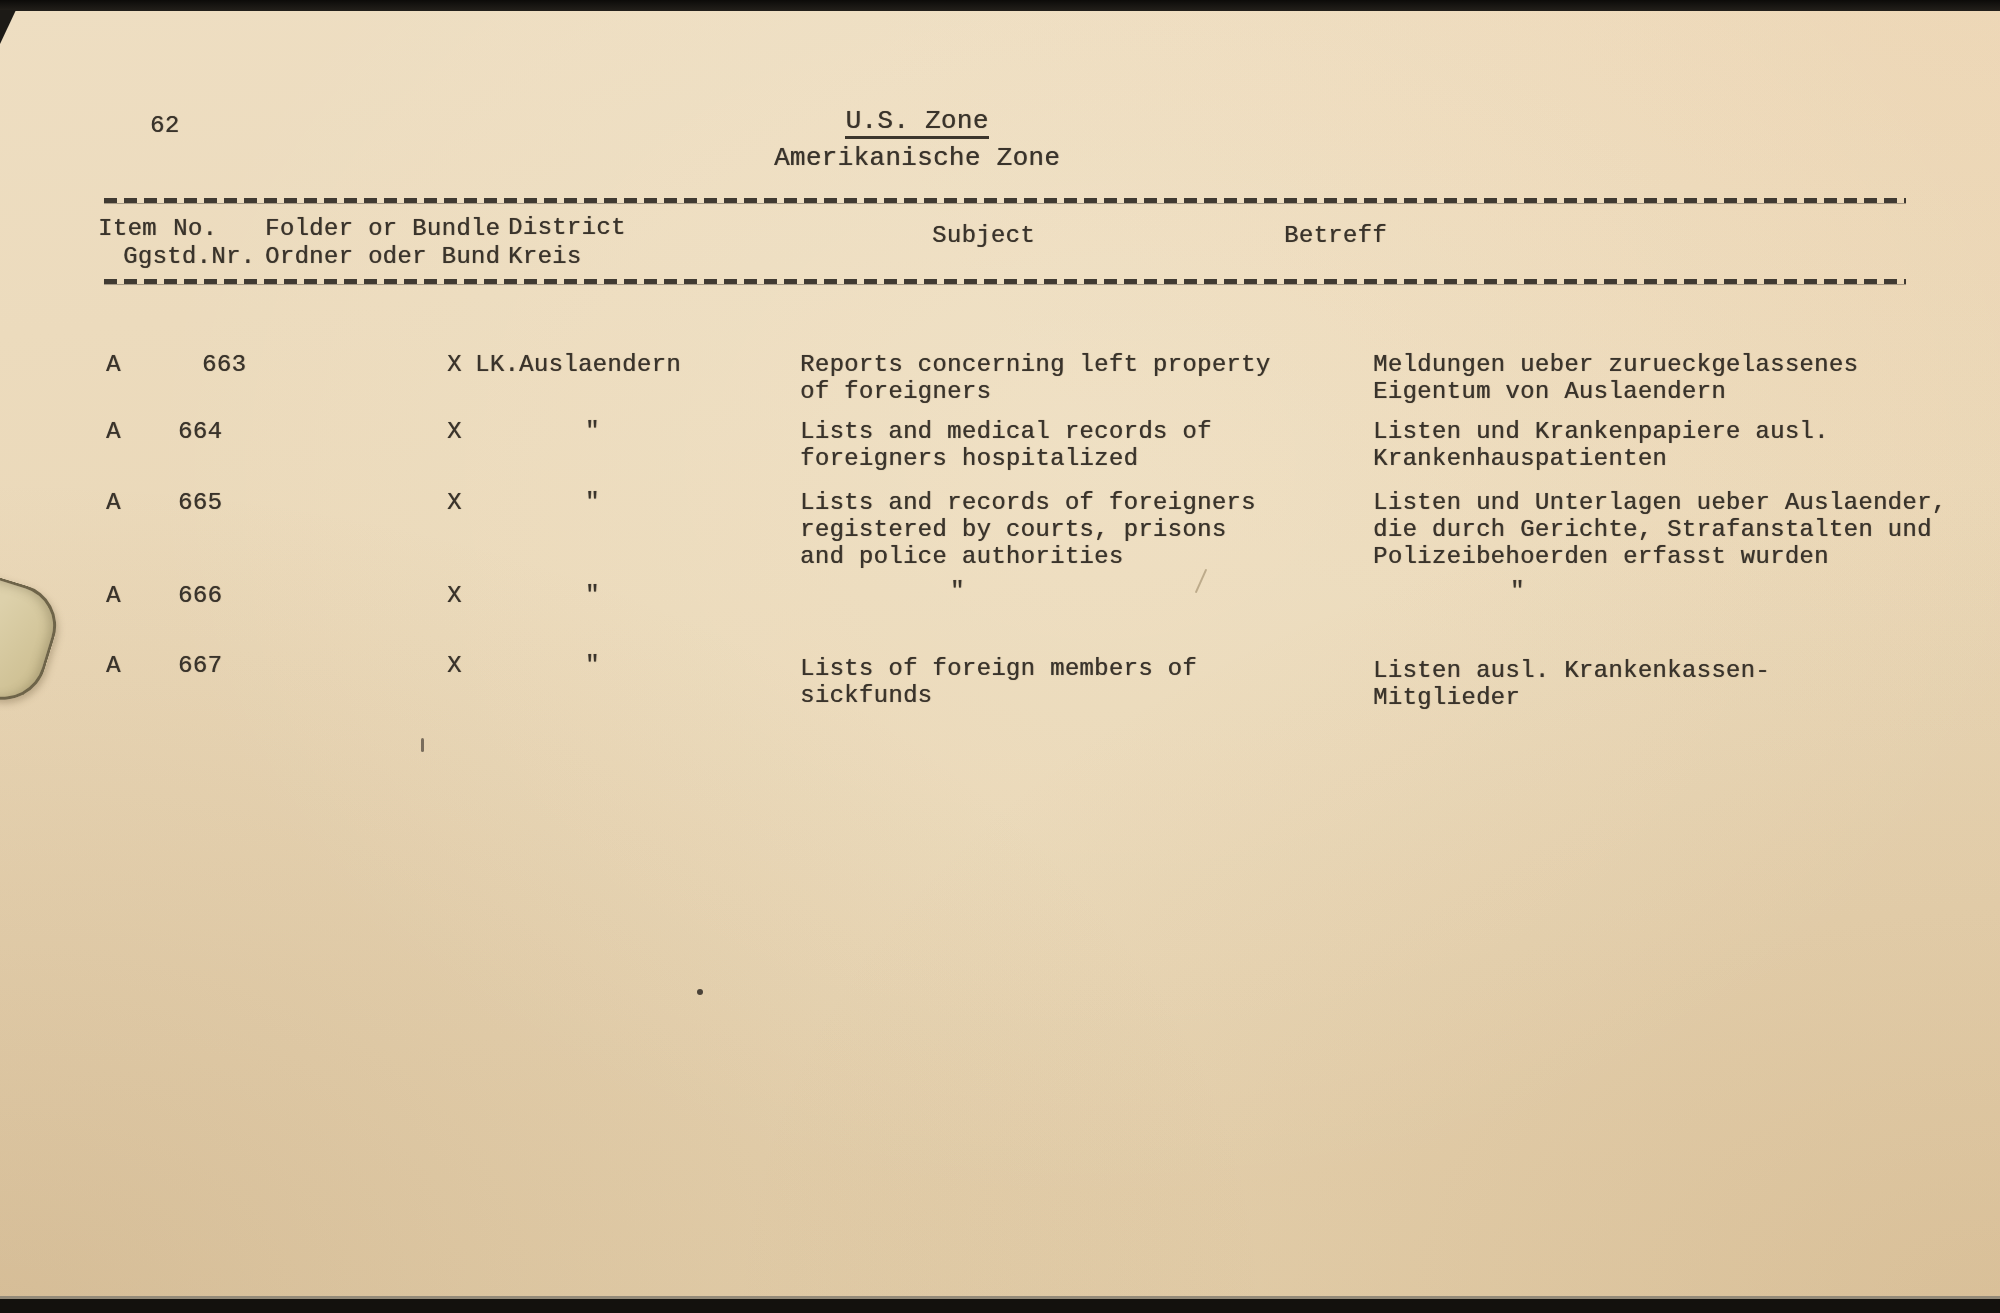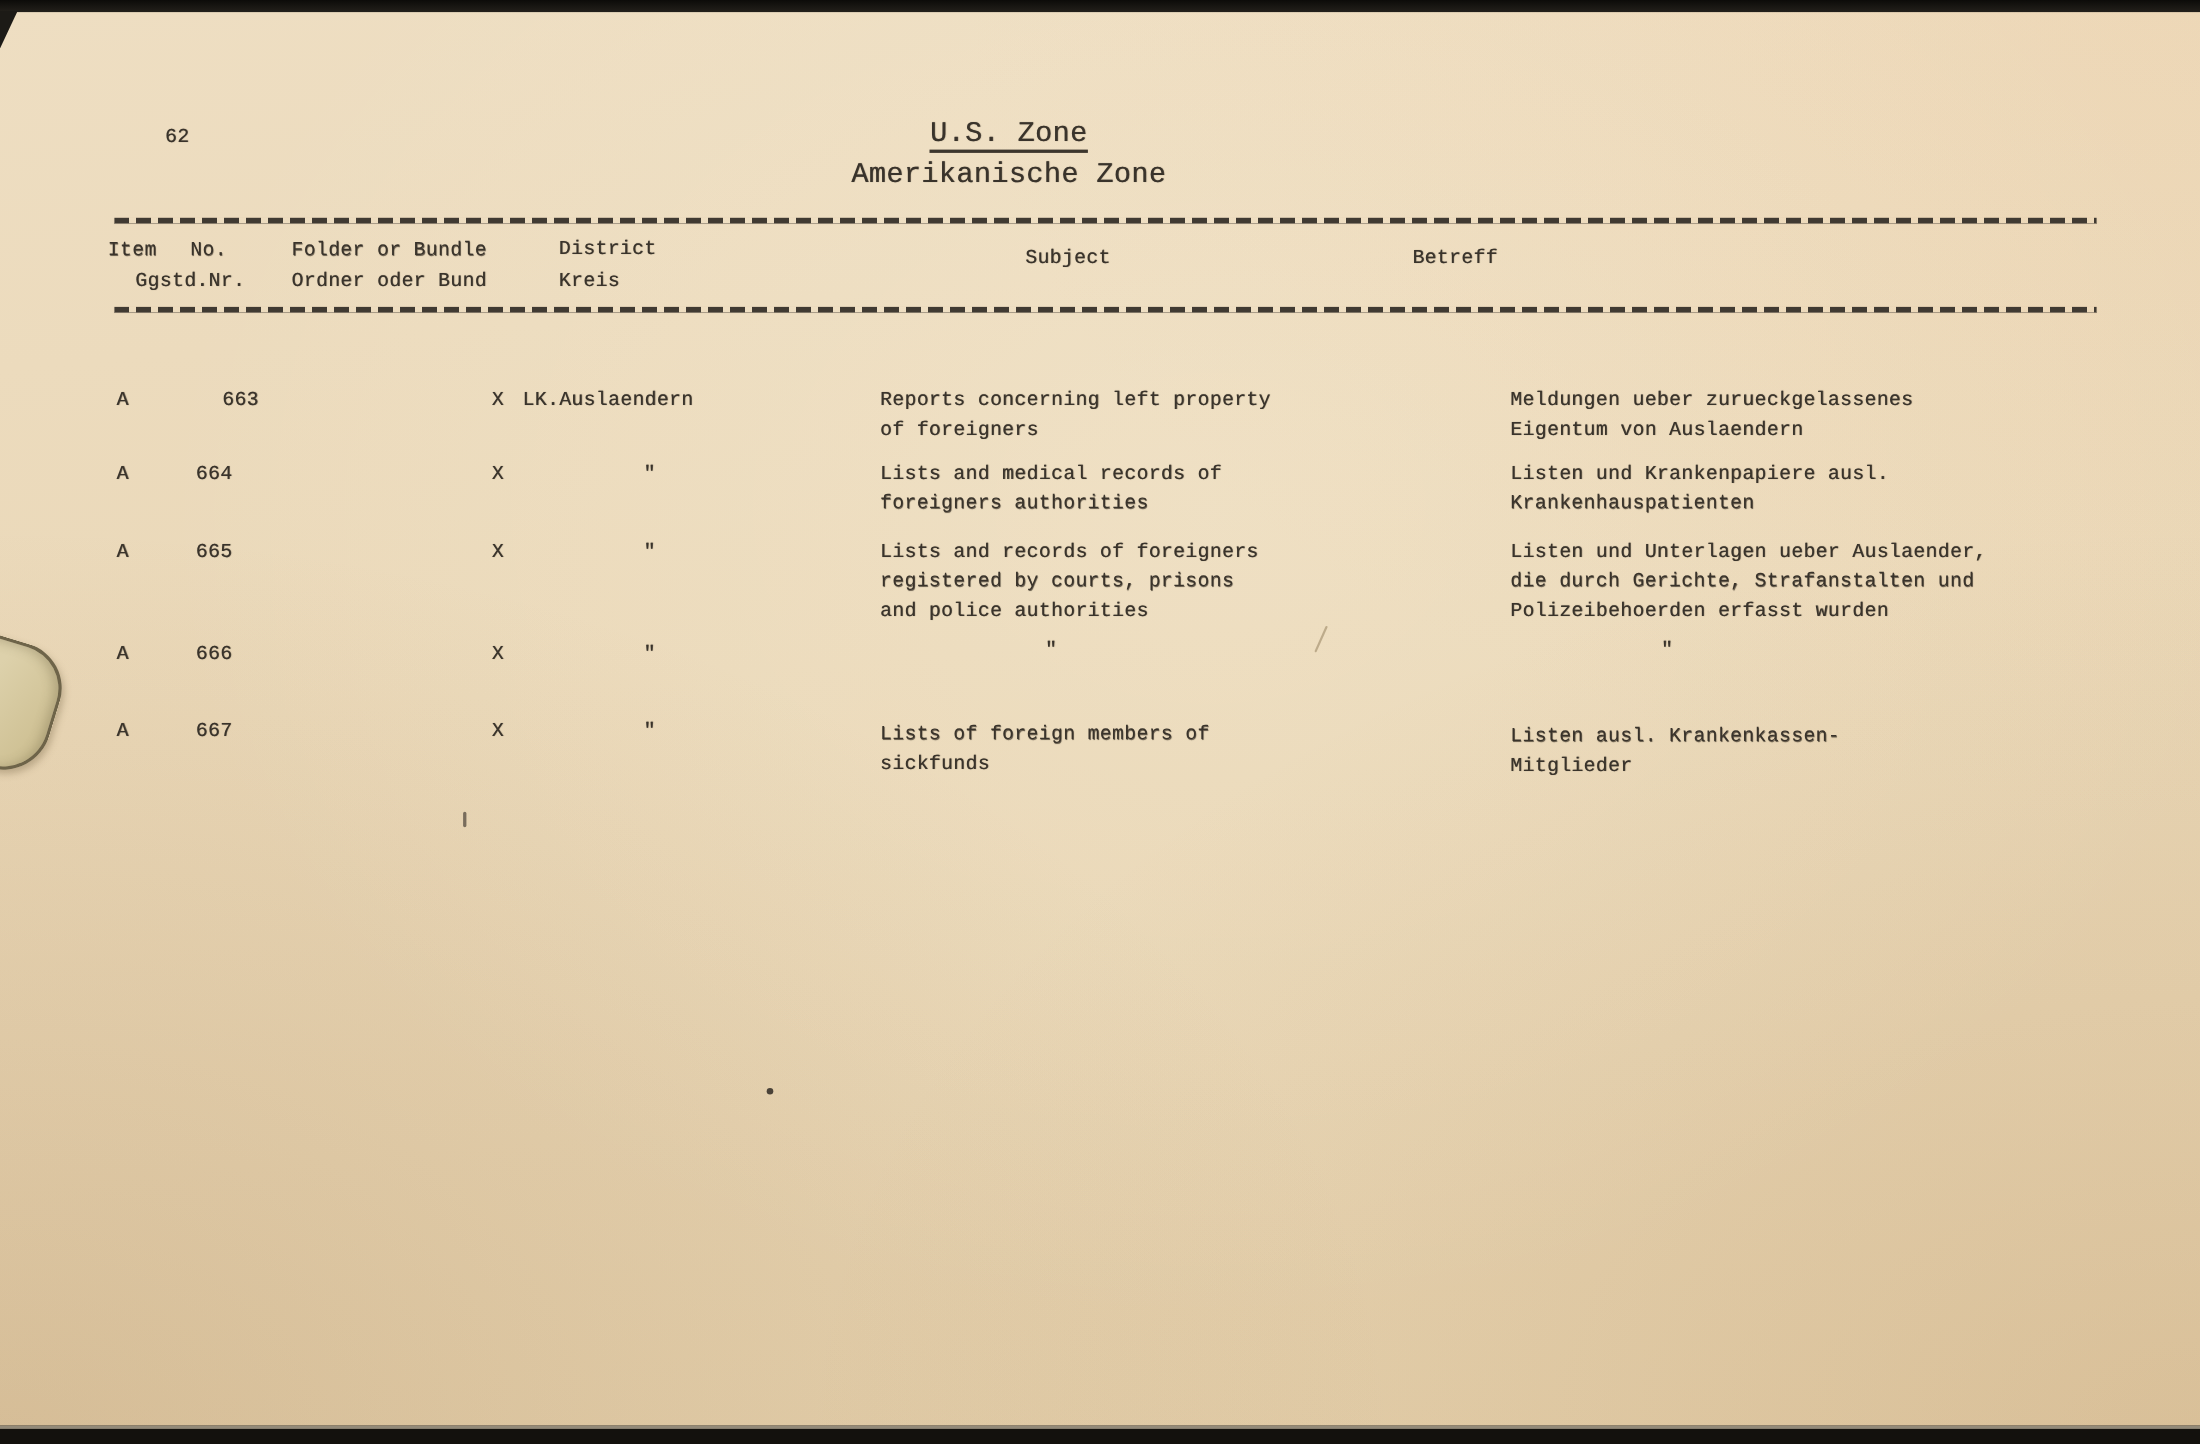--- a/index.html
+++ b/index.html
@@ -11,21 +11,21 @@
     color:#39332b;
     background:
       radial-gradient(ellipse at 55% 35%, rgba(255,248,230,0.22), transparent 62%),
       radial-gradient(ellipse at 100% 0%, rgba(240,190,140,0.16), transparent 40%),
       radial-gradient(ellipse at 0% 100%, rgba(150,105,55,0.20), transparent 45%),
       radial-gradient(ellipse at 100% 100%, rgba(165,115,60,0.18), transparent 45%),
       linear-gradient(175deg,#eedec2 0%, #ead8b8 45%, #e4d0ac 100%);
   }
   .txt{
     position:absolute;
-    font-size:18px;
+    font-size:24px;
     line-height:27px;
     letter-spacing:0.3px;
     white-space:pre;
     text-shadow:0.5px 0.3px 0.7px rgba(52,44,34,0.75);
   }
   .strip-top{
     position:absolute;left:0;top:0;width:2000px;height:11px;
     background:linear-gradient(#0c0b09,#23201b);
   }
   .strip-top-wedge{
@@ -111,21 +111,21 @@
     <div class="txt" style="left:1373px;top:351px;">Meldungen ueber zurueckgelassenes
 Eigentum von Auslaendern</div>
   </div>
 
   <div>
     <div class="txt" style="left:106px;top:418px;">A</div>
     <div class="txt" style="left:178px;top:418px;">664</div>
     <div class="txt" style="left:447px;top:418px;">X</div>
     <div class="txt" style="left:585px;top:418px;">"</div>
     <div class="txt" style="left:800px;top:418px;">Lists and medical records of
-foreigners authorities</div>
+foreigners hospitalized</div>
     <div class="txt" style="left:1373px;top:418px;">Listen und Krankenpapiere ausl.
 Krankenhauspatienten</div>
   </div>
 
   <div>
     <div class="txt" style="left:106px;top:489px;">A</div>
     <div class="txt" style="left:178px;top:489px;">665</div>
     <div class="txt" style="left:447px;top:489px;">X</div>
     <div class="txt" style="left:585px;top:489px;">"</div>
     <div class="txt" style="left:800px;top:489px;">Lists and records of foreigners

